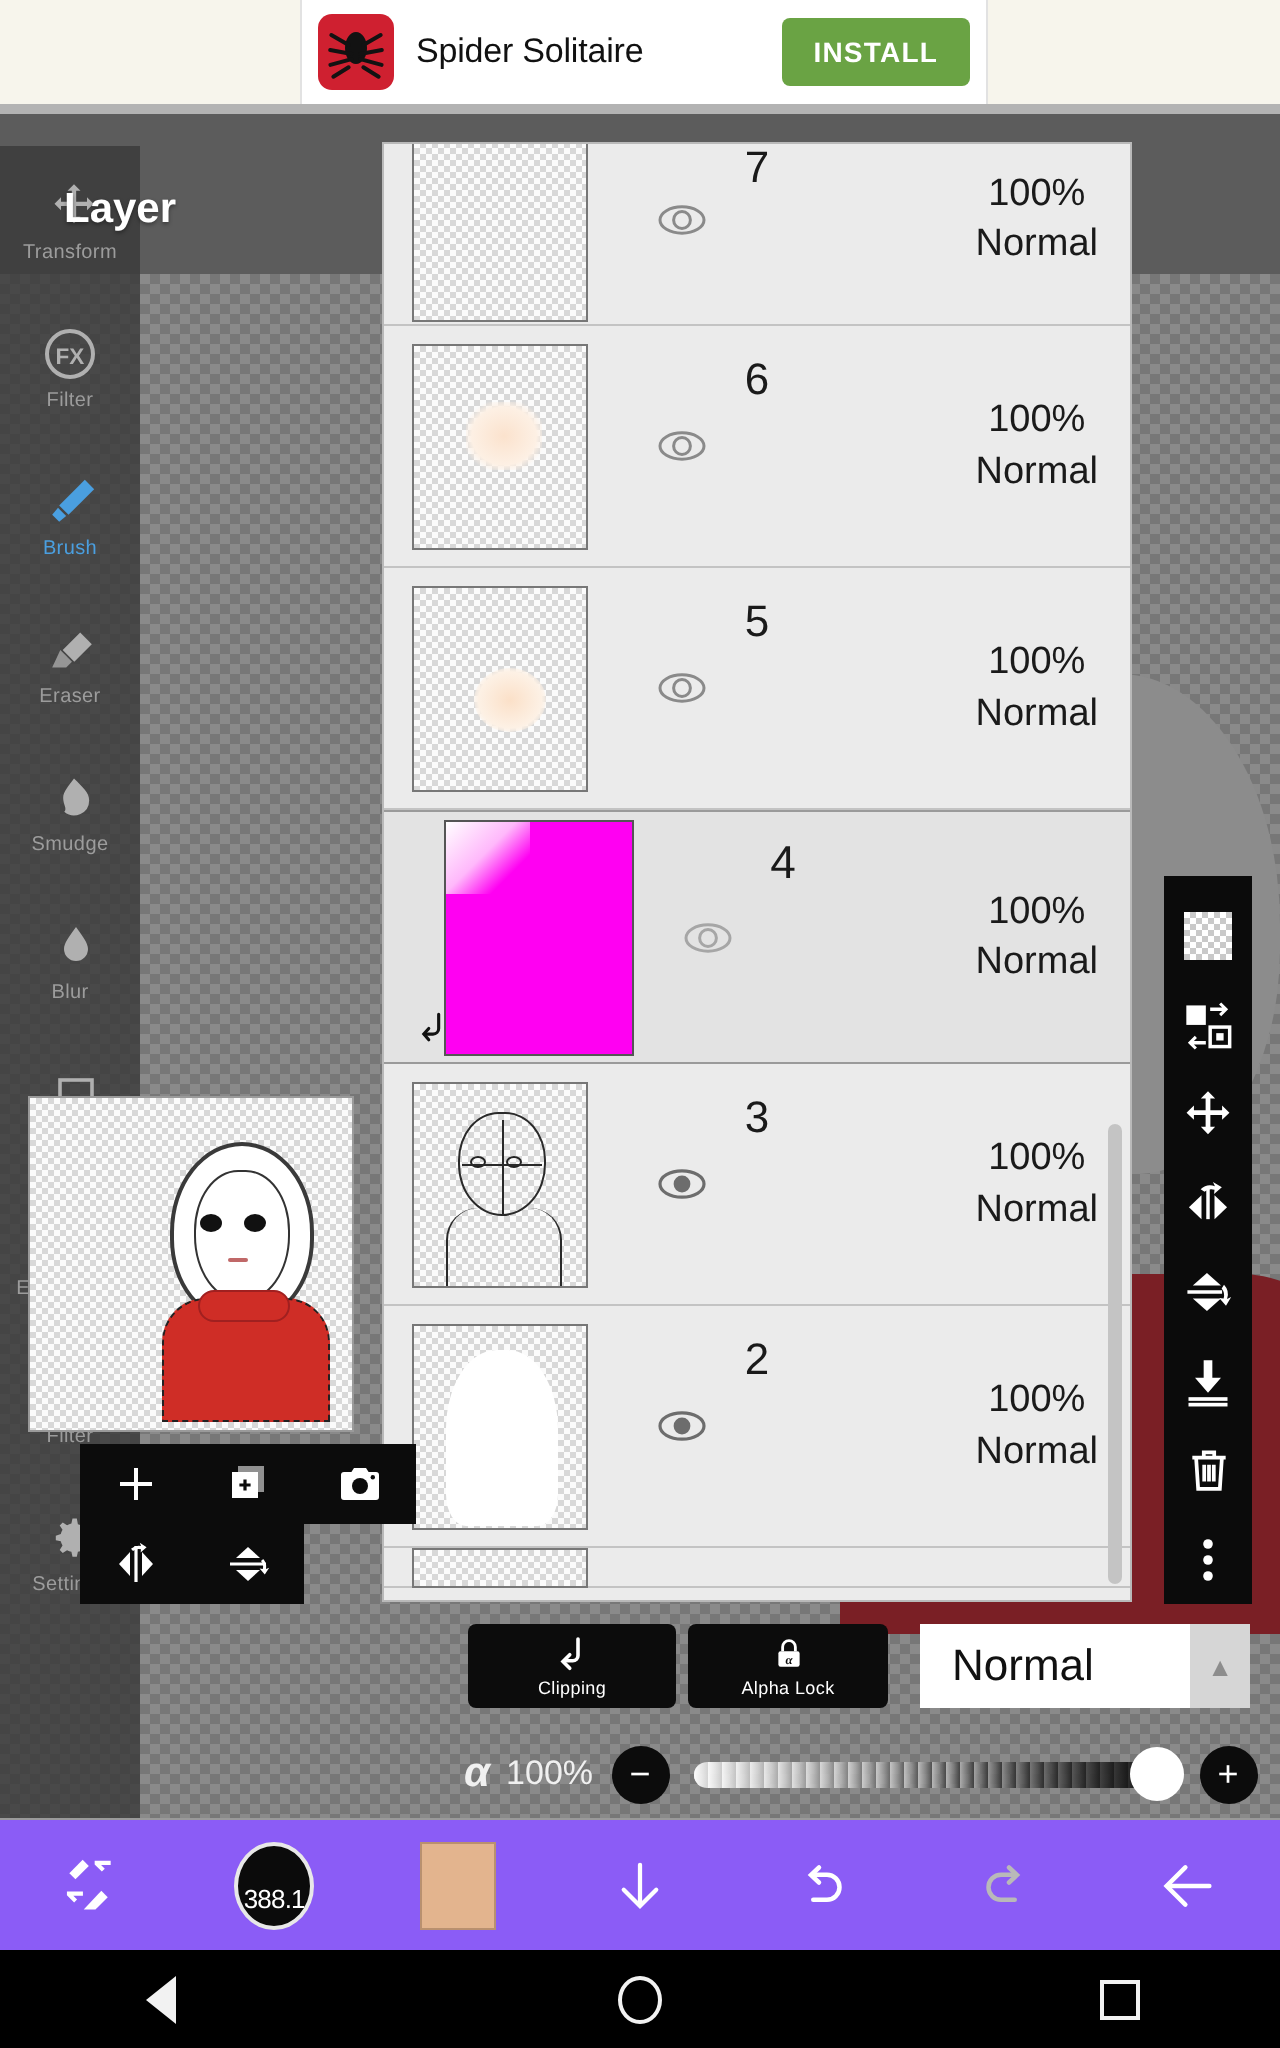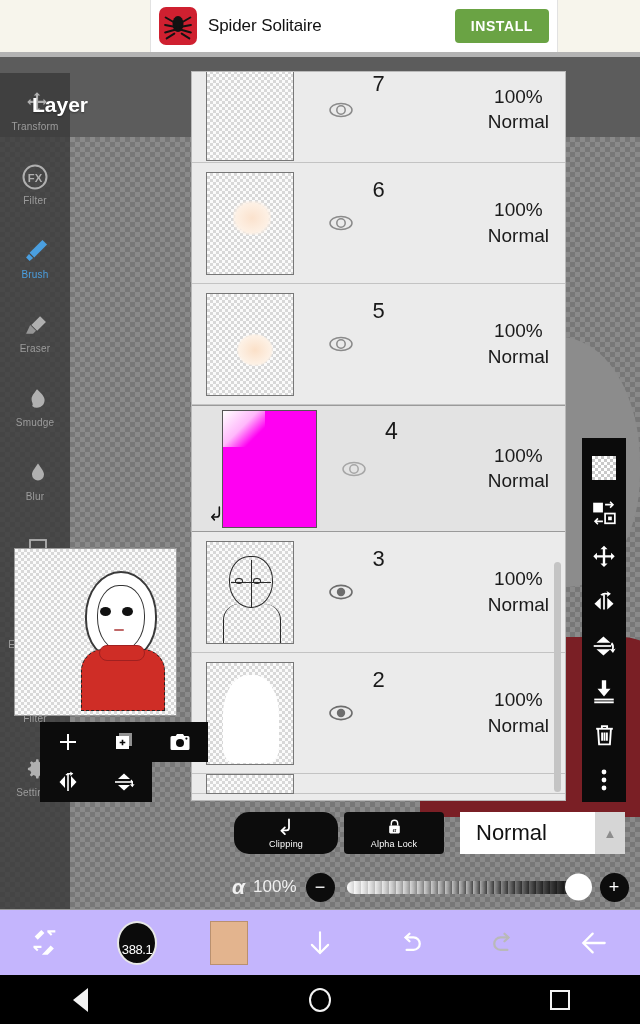--- a/index.html
+++ b/index.html
@@ -35,21 +35,21 @@
     background-position:0 0,5px 5px;
     background-color:#8a8a8a;
   }
 
   
   #ad-banner {
     position:absolute; left:0; top:0; width:640px; height:52px;
     background:#f7f5ec;
   }
   #ad-card {
-    position:absolute; left:150px; top:0; width:408px; height:52px;
+    position:absolute; left:150px; top:0; width:344px; height:52px;
     background:#ffffff; display:flex; align-items:center; padding:0 8px;
     border-left:1px solid #e2e2e2; border-right:1px solid #e2e2e2;
   }
   #ad-icon {
     width:38px; height:38px; border-radius:7px;
     background:#cf2030; position:relative; flex:0 0 auto;
     overflow:hidden;
   }
   #ad-icon .spider-body {
     position:absolute; left:50%; top:46%; transform:translate(-50%,-50%);
@@ -253,21 +253,21 @@
 
   
   #layer-controls { position:absolute; left:0; top:812px; width:640px; height:48px; z-index:28; }
   .ctrl-btn {
     position:absolute; top:0; height:42px; background:#0c0c0c; border-radius:4px;
     display:flex; flex-direction:column; align-items:center; justify-content:center;
     color:#fff; cursor:pointer;
   }
   .ctrl-btn .c-ico { height:19px; display:flex; align-items:center; justify-content:center; }
   .ctrl-btn .c-lbl { font-size:9px; margin-top:2px; letter-spacing:0.2px; }
-  #btn-clipping { left:234px; width:104px;border-radius:15px; }
+  #btn-clipping { left:234px; width:104px; }
   #btn-alphalock { left:344px; width:100px; }
   #blend-select {
     position:absolute; left:460px; top:0; width:165px; height:42px;
     background:#ffffff; display:flex; align-items:center; cursor:pointer;
   }
   #blend-value { font-size:22px; color:#111; padding-left:16px; flex:1 1 auto; }
   #blend-arrow {
     width:30px; height:42px; background:#d6d6d6;
     display:flex; align-items:center; justify-content:center;
     color:#8d8d8d; font-size:13px;
@@ -296,21 +296,21 @@
   }
   #alpha-knob {
     position:absolute; right:-10px; top:50%; transform:translateY(-50%);
     width:27px; height:27px; border-radius:50%; background:#fff; cursor:pointer;
   }
   #alpha-plus { margin-left:18px; }
 
   
   #bottom-bar {
     position:absolute; left:0; top:909px; width:640px; height:66px;
-    background:#c4b5fd; border-top:1px solid #9a9a9a;
+    background:#8b5cf6; border-top:1px solid #9a9a9a;
     display:flex; align-items:center; z-index:30;
   }
   .bb-btn {
     flex:1 1 0; height:66px; display:flex; align-items:center; justify-content:center;
     color:#ffffff; cursor:pointer; position:relative;
   }
   #brush-size-btn .circle {
     width:40px; height:44px; border-radius:50%; background:#0b0b0b;
     border:2px solid #e8e8e8; display:flex; align-items:flex-end; justify-content:center;
   }

